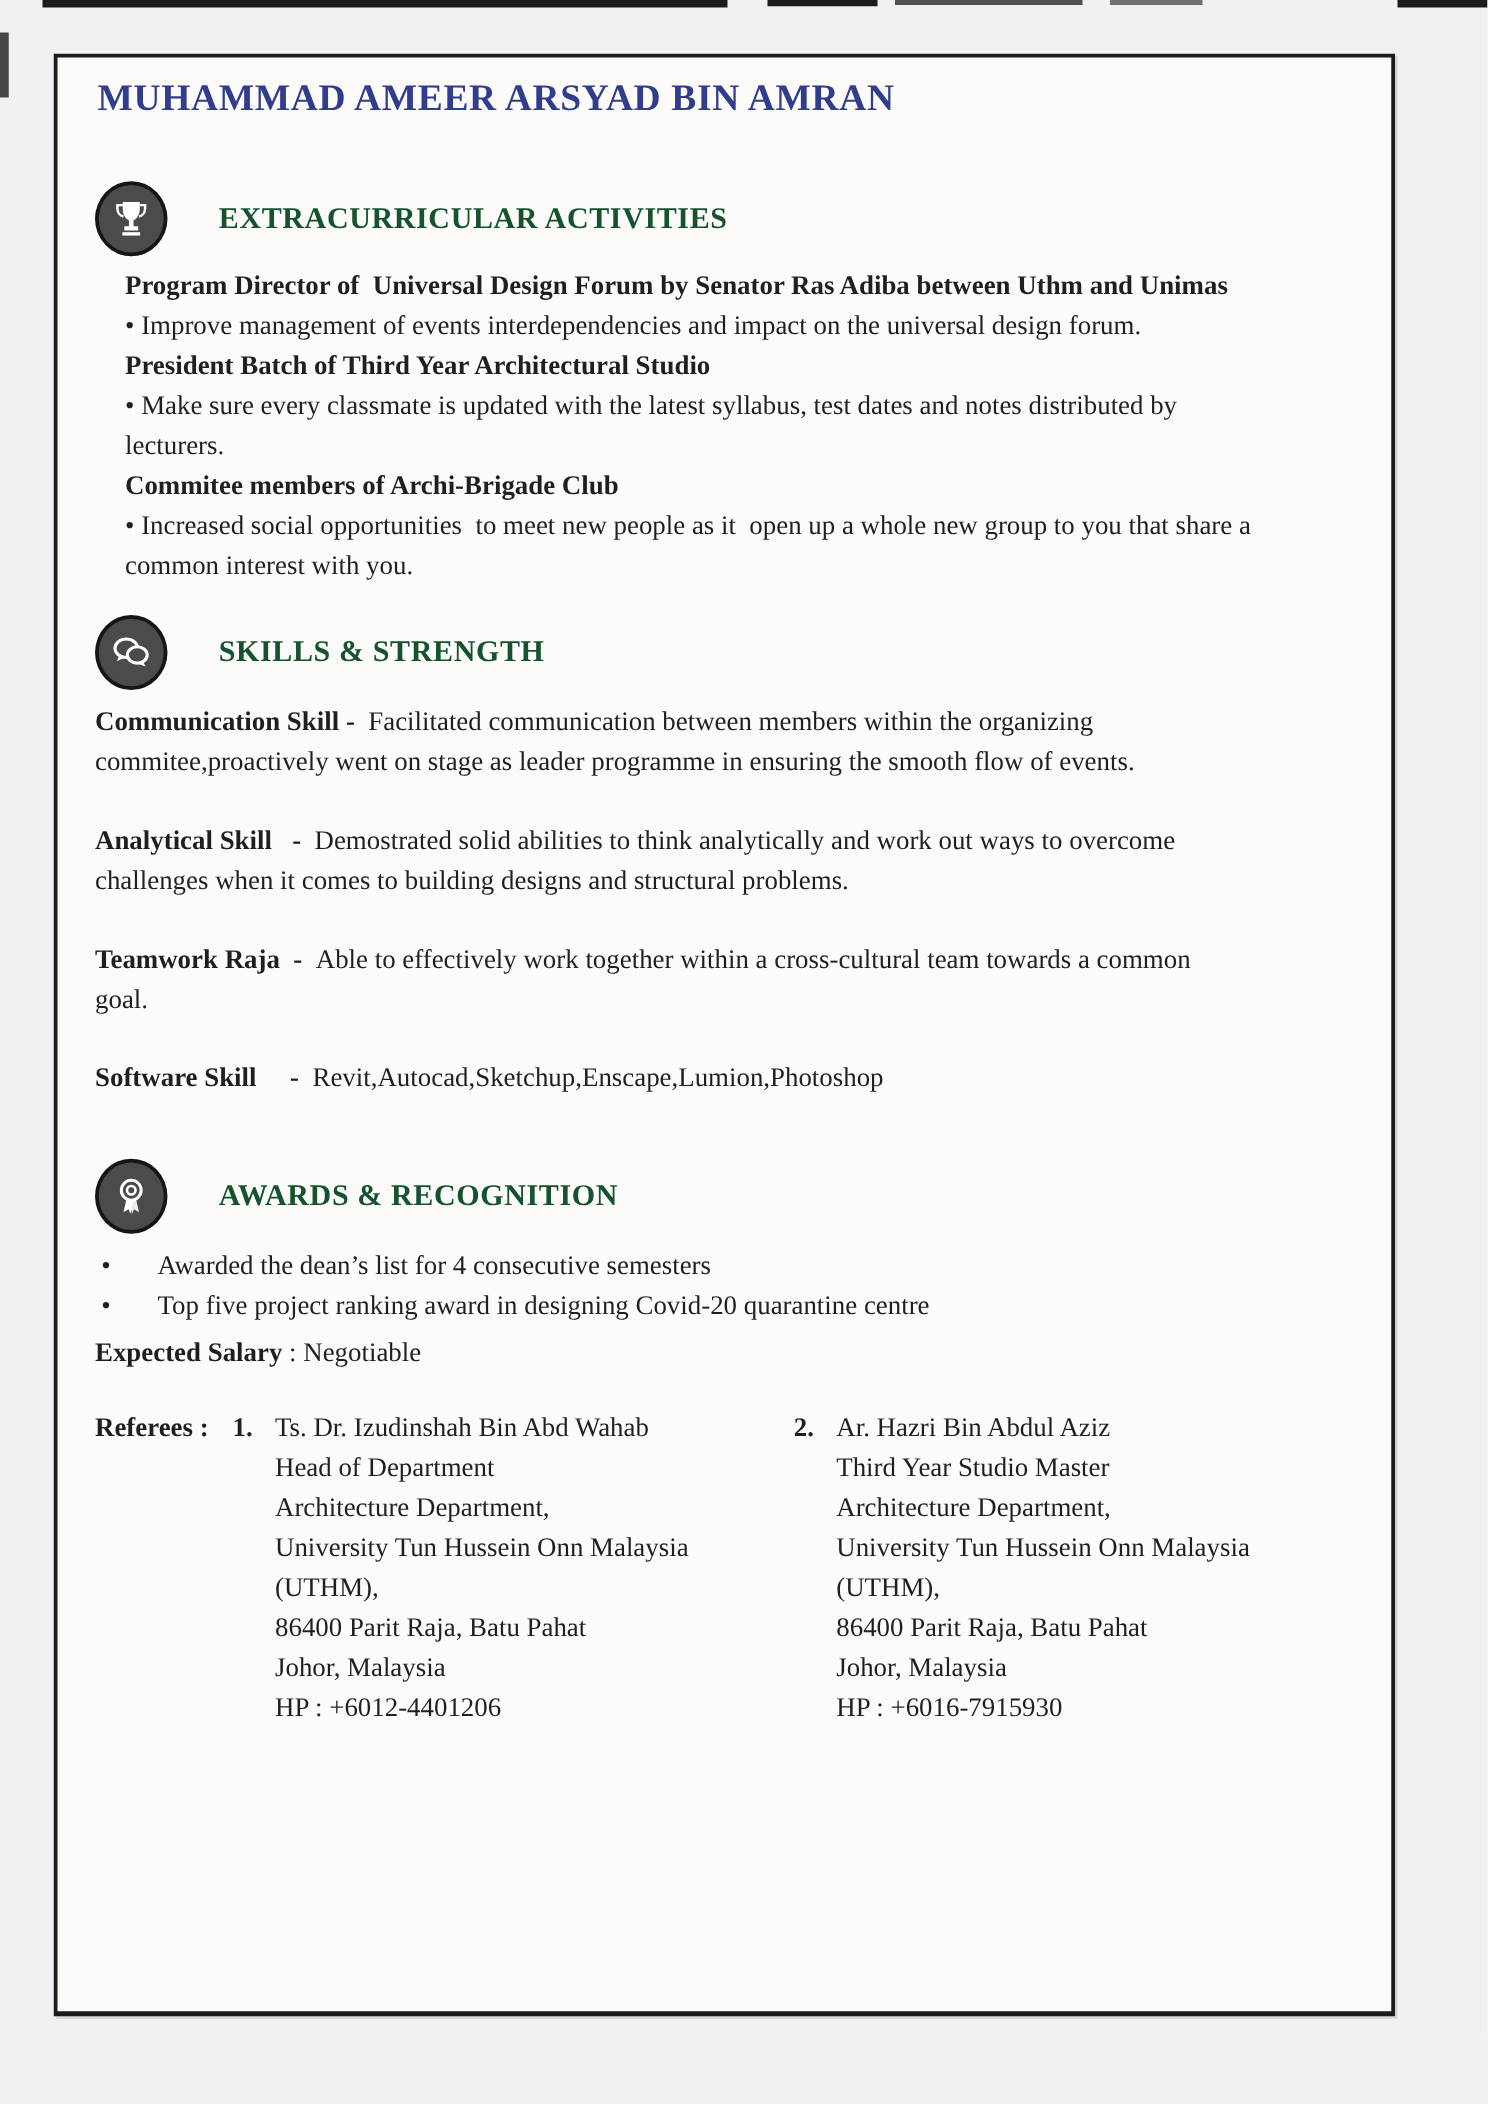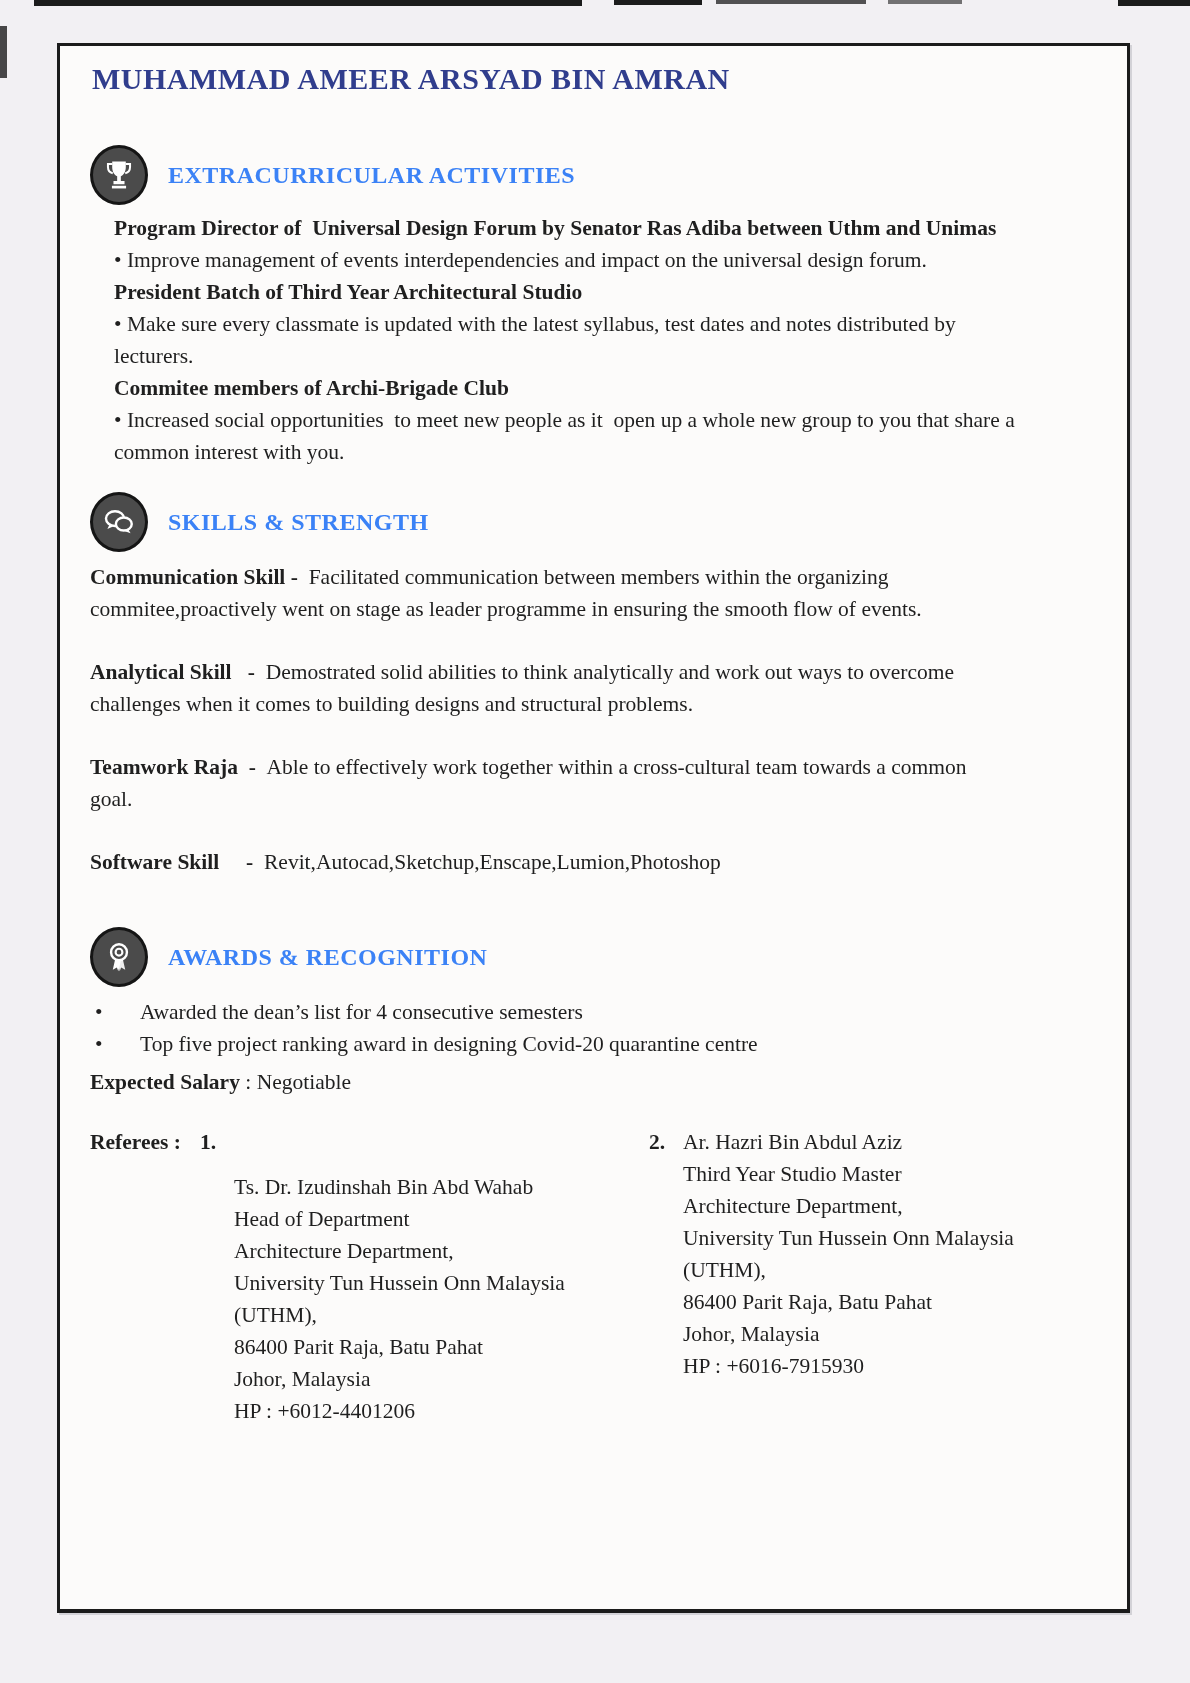--- a/index.html
+++ b/index.html
@@ -17,21 +17,21 @@
   .artifact { position: absolute; background: #1c1c1c; }
   .art-1 { left: 34px;  top: 0; width: 548px; height: 6px; }
   .art-2 { left: 614px; top: 0; width: 88px;  height: 5px; }
   .art-3 { left: 716px; top: 0; width: 150px; height: 4px; opacity:.75; }
   .art-4 { left: 888px; top: 0; width: 74px;  height: 4px; opacity:.6; }
   .art-5 { left: 1118px;top: 0; width: 72px;  height: 6px; }
   .art-6 { left: 0; top: 26px; width: 7px; height: 52px; opacity:.8; }
 
   .sheet {
     position: absolute;
-    left: 57px; top: 43px;
+    left: 43px; top: 43px;
     width: 1073px; height: 1570px;
     box-sizing: border-box;
     background: #fcfbfa;
     border: 3px solid #1b1b1b;
     border-bottom-width: 4px;
     box-shadow: 2px 2px 0 rgba(120,120,130,.25);
     padding: 0 30px;
     overflow: hidden;
   }
 
@@ -59,21 +59,22 @@
     background: #4b4b4b;
     border: 3px solid #151515;
     box-sizing: border-box;
     display: flex; align-items: center; justify-content: center;
   }
   .icon-circle svg { display: block; }
 
   .section-title {
     font-size: 24px; font-weight: bold;
     letter-spacing: .5px;
-    color: #3b82f6;
+    color: #14532d;
+    margin-left: 21px;
   }
 
   .body-text { font-size: 21.5px; line-height: 32px; }
 
   .extra-entries { margin-top: 7px; margin-left: 24px; }
   .extra-entries p { margin: 0; white-space: pre-wrap; }
   .entry-heading { font-weight: bold; }
 
   .skills-list { margin-top: 9px; }
   .skill-item { margin: 0 0 31px 0; white-space: pre-wrap; }
@@ -85,21 +86,21 @@
   .award-row { display: flex; }
   .award-bullet { flex: 0 0 45px; padding-left: 5px; }
 
   .salary-line { margin-top: 6px; }
   .salary-label { font-weight: bold; }
 
   .referees-block { margin-top: 28px; display: flex; align-items: flex-start; }
   .ref-label { flex: 0 0 110px; font-weight: bold; }
   .ref-num { flex: 0 0 28px; font-weight: bold; margin-right: 6px; }
   .ref-lines { white-space: pre-line; }
-  .ref-col-1 .ref-lines { flex: 0 0 415px; margin-top: 45px; }
+  .ref-col-1 .ref-lines { flex: 0 0 415px; }
   .ref-col { display: flex; }
 </style>
 </head>
 <body>
 
 <div class="artifact art-1"></div>
 <div class="artifact art-2"></div>
 <div class="artifact art-3"></div>
 <div class="artifact art-4"></div>
 <div class="artifact art-5"></div>

